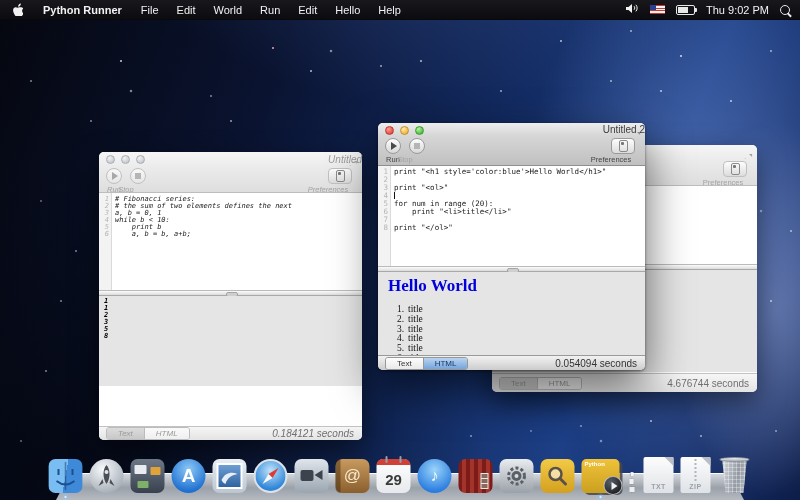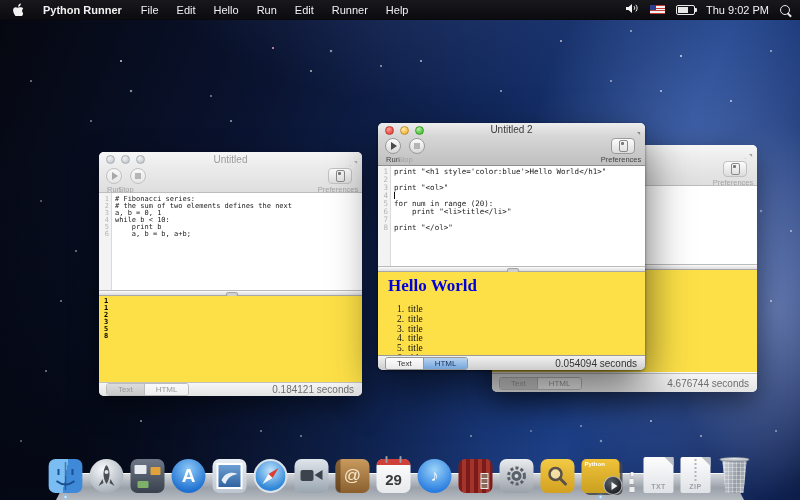--- a/index.html
+++ b/index.html
@@ -50,21 +50,21 @@
   .battery::before{content:"";position:absolute;left:1px;top:1px;bottom:1px;width:10px;background:#e8e8e8;}
   .battery::after{content:"";position:absolute;right:-3px;top:2px;width:2px;height:4px;background:#e8e8e8;border-radius:0 1px 1px 0;}
   .clock{font-size:11px;}
   .spot{width:8px;height:8px;border:1.5px solid #e8e8e8;border-radius:50%;position:relative;}
   .spot::after{content:"";position:absolute;width:5px;height:1.5px;background:#e8e8e8;transform:rotate(45deg);left:6px;top:8px;}
 
   
   .window{position:absolute;border-radius:5px;background:#fff;}
   .win-active{box-shadow:0 18px 45px rgba(0,0,0,.6),0 1px 3px rgba(0,0,0,.5);z-index:20;}
   .win-inactive{box-shadow:0 10px 28px rgba(0,0,0,.5);z-index:10;}
-  .titlebar{height:14px;border-radius:5px 5px 0 0;position:relative;display:flex;align-items:center;justify-content:center;}
+  .titlebar{height:14px;border-radius:5px 5px 0 0;position:relative;display:flex;align-items:center;justify-content:flex-end;}
   .win-active .titlebar{background:linear-gradient(#ededed,#d6d6d6);}
   .win-inactive .titlebar{background:linear-gradient(#f6f6f6,#ececec);}
   .title{font-size:10px;color:#3c3c3c;}
   .win-inactive .title{color:#9b9b9b;}
   .traffic{position:absolute;left:7px;top:3px;display:flex;gap:6px;}
   .light{width:9px;height:9px;border-radius:50%;box-sizing:border-box;}
   .lt-red{background:radial-gradient(circle at 35% 30%,#ff9d96,#ec5a50 60%,#c93a30);border:1px solid #b83a30;}
   .lt-yellow{background:radial-gradient(circle at 35% 30%,#ffe9a8,#f6bf4e 60%,#d89c2e);border:1px solid #c0912f;}
   .lt-green{background:radial-gradient(circle at 35% 30%,#b8f0a8,#5ec94e 60%,#3da32f);border:1px solid #3f9a32;}
   .lt-gray{background:radial-gradient(circle at 35% 30%,#f2f2f2,#c9cdd2 70%);border:1px solid #a9adb3;}
@@ -85,34 +85,34 @@
   .win-inactive .tool-label{color:#a3a3a3;}
   .lbl-run{left:4px;}
   .lbl-stop{left:16px;}
   .lbl-dim{color:#a3a3a3;}
   .pref-btn{position:absolute;right:10px;top:2px;width:24px;height:16px;border-radius:4px;box-sizing:border-box;
     background:linear-gradient(#fdfdfd,#dcdcdc);display:flex;align-items:center;justify-content:center;}
   .win-active .pref-btn{border:1px solid #9a9a9a;}
   .win-inactive .pref-btn{border:1px solid #c0c0c0;}
   .pref-glyph{width:7px;height:10px;border:1px solid #8a8a8a;border-radius:2px;position:relative;}
   .pref-glyph::after{content:"";position:absolute;left:1px;top:1px;width:3px;height:3px;background:#777;border-radius:1px;}
-  .pref-label{position:absolute;right:2px;top:19px;font-size:7.5px;color:#444;width:44px;text-align:center;}
+  .pref-label{position:absolute;right:12px;top:19px;font-size:7.5px;color:#444;width:44px;text-align:center;}
   .win-inactive .pref-label{color:#a3a3a3;}
 
   .codearea{position:relative;background:#fff;overflow:hidden;font-family:"DejaVu Sans Mono",monospace;}
   .gutter{position:absolute;left:0;top:0;bottom:0;width:12px;background:#f3f3f3;border-right:1px solid #dadada;}
   .code-line{display:flex;white-space:pre;}
   .ln{width:12px;flex:0 0 12px;text-align:right;padding-right:2px;box-sizing:border-box;color:#b5b5b5;position:relative;z-index:2;}
   .ct{padding-left:4px;color:#1a1a1a;position:relative;z-index:2;}
   .caret{display:inline-block;width:1px;height:7px;background:#111;vertical-align:-1px;}
 
   .splitter{height:6px;background:linear-gradient(#fbfbfb,#dcdcdc);border-top:1px solid #bbb;border-bottom:1px solid #a8a8a8;box-sizing:border-box;position:relative;}
   .grip{position:absolute;left:50%;top:1px;width:10px;height:3px;margin-left:-5px;border-radius:2px;background:#cfcfcf;border:1px solid #a5a5a5;}
 
-  .outputarea{position:relative;background:#fde047;overflow:hidden;}
+  .outputarea{position:relative;background:#e5e5e5;overflow:hidden;}
   .out-mono{font-family:"DejaVu Sans Mono",monospace;font-size:7px;line-height:6.9px;color:#000;padding:2px 0 0 5px;font-weight:bold;}
   .fw-heading{font-family:"Liberation Serif",serif;font-weight:bold;font-size:17px;color:#0000dd;margin:4px 0 0 10px;}
   .fw-list{margin-top:9px;font-family:"Liberation Serif",serif;font-size:9.5px;line-height:9.8px;color:#111;}
   .fw-li{display:flex;}
   .fw-li .num{width:26px;text-align:right;flex:0 0 26px;}
   .fw-li .itm{padding-left:4px;}
 
   .footer{position:absolute;left:0;right:0;bottom:0;border-radius:0 0 5px 5px;border-top:1px solid #9a9a9a;box-sizing:border-box;
     background:linear-gradient(#f2f2f2,#cccccc);display:flex;align-items:center;}
   .win-inactive .footer{border-top:1px solid #c2c2c2;background:linear-gradient(#f6f6f6,#e3e3e3);}
@@ -121,21 +121,21 @@
   .seg-btn{font-size:8px;line-height:11px;padding:0 11px;background:linear-gradient(#fdfdfd,#e9e9e9);color:#333;}
   .seg-btn + .seg-btn{border-left:1px solid #979797;}
   .win-inactive .seg-btn{color:#9a9a9a;background:linear-gradient(#fafafa,#efefef);}
   .win-inactive .seg-btn + .seg-btn{border-left-color:#bcbcbc;}
   .seg-sel-gray{background:linear-gradient(#dcdcdc,#c8c8c8) !important;}
   .seg-sel-blue{background:linear-gradient(#b9d4f1,#74a5dc) !important;color:#17335e !important;}
   .duration{margin-left:auto;padding-right:8px;font-size:10px;color:#333;}
   .win-inactive .duration{color:#6f6f6f;}
 
   
-  .win-left{left:99px;top:152px;width:263px;height:244px;}
+  .win-left{left:99px;top:152px;width:263px;height:288px;font-style:italic;}
   .win-left .codearea{height:94px;font-size:7px;line-height:7px;padding-top:3px;}
   .win-left .outputarea{height:90px;}
   .win-left .footer{height:14px;}
   .win-front{left:378px;top:123px;width:267px;height:247px;}
   .win-front .titlebar{height:13px;}
   .win-front .codearea{height:98px;font-size:7.5px;line-height:8px;padding-top:2px;}
   .win-front .outputarea{height:85px;}
   .win-front .footer{height:15px;}
   .win-right{left:492px;top:145px;width:265px;height:247px;}
   .win-right .codearea{height:78px;}
@@ -216,24 +216,24 @@
 <div class="menubar">
   <div class="mb-left">
     <span class="apple">
       <svg width="11" height="13" viewBox="0 0 13 15">
           <path fill="#f2f2f2" d="M8.1 1.6c.6-.7 1.6-1.2 2.4-1.2.1.9-.3 1.9-.9 2.6-.6.7-1.5 1.2-2.4 1.1-.1-.9.3-1.8.9-2.5zm2.6 3.1c1.1 0 2.2.6 2.8 1.6-1 .6-1.6 1.6-1.6 2.8 0 1.3.8 2.4 1.8 2.9-.3.8-.6 1.4-1.1 2.1-.6.9-1.3 1.8-2.3 1.8-.9 0-1.2-.6-2.3-.6s-1.5.6-2.4.6c-1 0-1.7-.9-2.3-1.8C2.1 12.4 1.3 10.2 1.3 8.2c0-2.3 1.5-3.5 2.9-3.5 1 0 1.8.6 2.4.6.5 0 1.4-.6 2.1-.6z"></path>
         </svg>
     </span>
     <span class="mb-app">Python Runner</span>
     <span class="mb-item">File</span>
     <span class="mb-item">Edit</span>
-    <span class="mb-item">Hello</span>
+    <span class="mb-item">World</span>
     <span class="mb-item">Run</span>
     <span class="mb-item">Edit</span>
-    <span class="mb-item">Runner</span>
+    <span class="mb-item">Hello</span>
     <span class="mb-item">Help</span>
   </div>
   <div class="mb-right">
     <span>
       <svg width="13" height="11" viewBox="0 0 13 11">
           <path fill="#f2f2f2" d="M0 4h2.5L6 1v9L2.5 7H0z"></path>
           <path d="M8 3.2c1 .9 1 2.7 0 3.6M9.8 1.8c1.8 1.6 1.8 5 0 6.6" stroke="#f2f2f2" stroke-width="1" fill="none"></path>
         </svg>
     </span>
     <span class="flag"></span>

